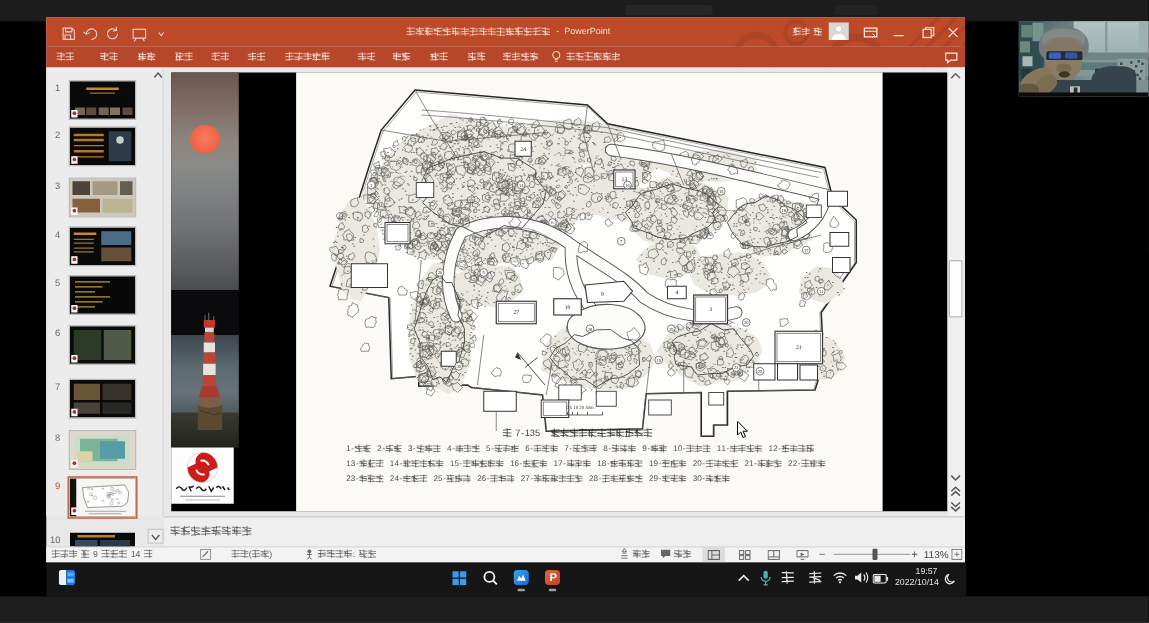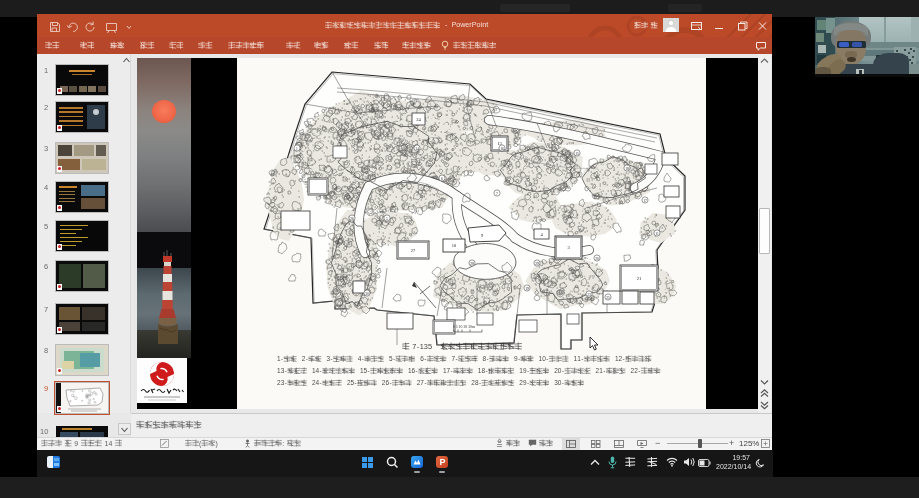--- a/index.html
+++ b/index.html
@@ -719,21 +719,21 @@
       </g>
     </svg>
 <svg style="position:absolute;left:637px;top:440px" width="10" height="8" viewBox="0 0 10 8">
       <path d="M0.5,0.5 h9 v5 h-9 Z M3.5,7.5 h3" fill="none" stroke="#666" stroke-width="0.8"></path>
       <path d="M3.5,2 l3,1.5 l-3,1.5 Z" fill="#666"></path>
     </svg>
 <div style="position:absolute;left:655px;top:438px;color:#555;font-size:9px;">−</div>
 <div style="position:absolute;left:667px;top:443px;width:61px;height:1px;background:#a8a8a8;"></div>
 <div style="position:absolute;left:698px;top:439px;width:4px;height:9px;background:#555;border-radius:1px;"></div>
 <div style="position:absolute;left:729px;top:438px;color:#555;font-size:9px;">+</div>
-<div style="position:absolute;left:739px;top:439px;color:#444;font-size:8px;font-family:'Liberation Sans';">125%</div>
+<div style="position:absolute;left:739px;top:439px;color:#444;font-size:8px;font-family:'Liberation Sans';">113%</div>
 <svg style="position:absolute;left:761px;top:439px" width="9" height="9" viewBox="0 0 9 9">
       <rect x="0.5" y="0.5" width="8" height="8" fill="none" stroke="#777" stroke-width="0.8"></rect>
       <path d="M2.5,4.5 h4 M4.5,2.5 v4" stroke="#777" stroke-width="0.7"></path>
     </svg>
 <div style="position:absolute;left:44px;top:66px;color:#6b6b6b;font-size:7.5px;">1</div>
 <div style="position:absolute;left:56px;top:65px;width:52px;height:30px;background:#090909;outline:1px solid #bbb;"></div>
 <div style="position:absolute;left:69px;top:70px;width:26px;height:1.8px;background:#c9862c;"></div>
 <div style="position:absolute;left:72px;top:73.5px;width:20px;height:1.5px;background:#a86e28;"></div>
 <div style="position:absolute;left:60.0px;top:86px;width:8px;height:6px;background:hsl(28,19%,40%);"></div>
 <div style="position:absolute;left:69.4px;top:86px;width:8px;height:6px;background:hsl(38,16%,30%);"></div>

